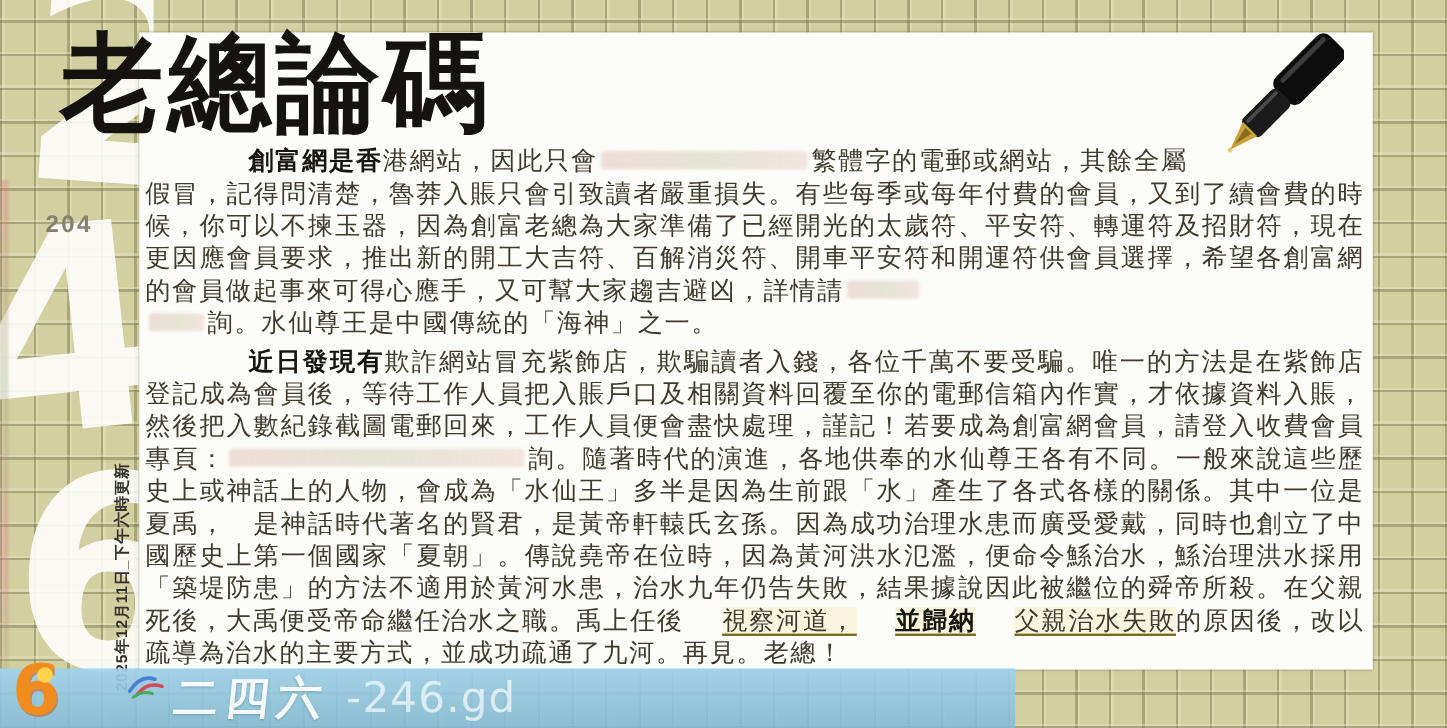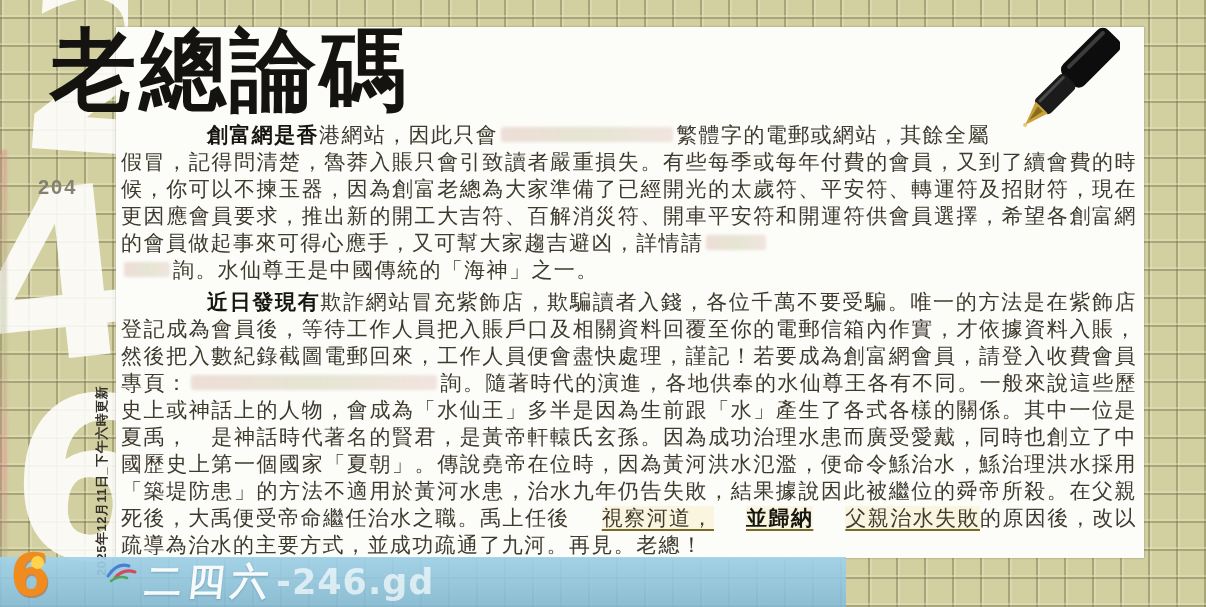--- a/index.html
+++ b/index.html
@@ -95,22 +95,22 @@
     border-radius:50%;background:#ffd34d;
   }
   .brand-brush{margin:-20px 0 0 55px;}
   .brand-cn{
     font-size:37px;font-weight:bold;color:rgba(255,255,255,.94);
     margin-left:6px;letter-spacing:6px;
     font-family:"DejaVu Serif", serif;transform:skewX(-6deg);
     text-shadow:0 1px 2px rgba(60,110,140,.4);
   }
   .brand-domain{
-    font-size:35px;font-weight:bold;color:rgba(255,255,255,.66);
-    font-family:"DejaVu Sans", sans-serif;letter-spacing:1px;margin-left:2px;
+    font-size:35px;font-weight:normal;color:rgba(255,255,255,.66);
+    font-family:"DejaVu Sans", sans-serif;letter-spacing:1px;margin-left:14px;
   }
 </style>
 </head>
 <body>
 
 <div class="tile-bg"></div>
 
 <div class="left-strip">
   <div class="wm-digit wm-2">2</div>
   <div class="wm-digit wm-4">4</div>

